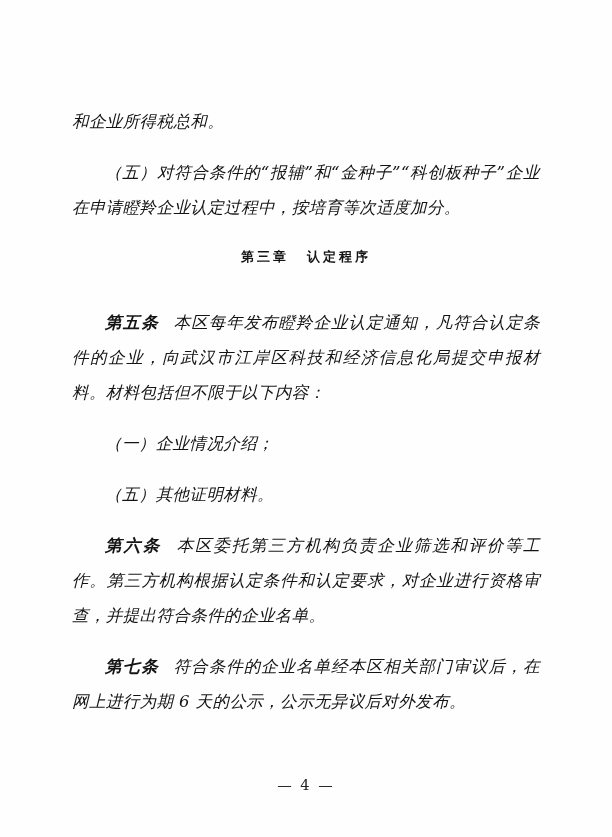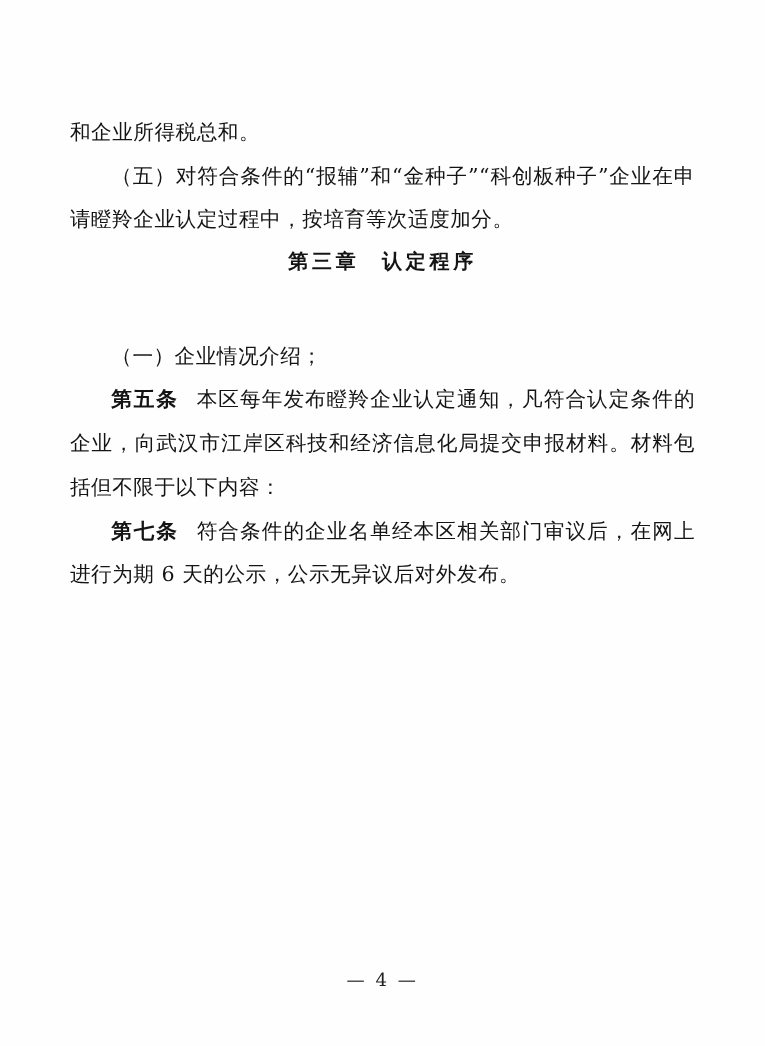--- a/index.html
+++ b/index.html
@@ -24,30 +24,31 @@
   }
   .body-text {
     font-size: 16.5px;
     line-height: 35px;
     letter-spacing: 0.4px;
     text-align: justify;
     text-justify: inter-ideograph;
     color: #141414;
   }
   .para {
-    margin: 0;
+    margin: 16px;
     text-indent: 0;
+    font-style: italic;
   }
   .indent2 {
     text-indent: 33px;
   }
   .chapter-heading {
-    margin: 30px 0 42px 0;
+    margin: 30px 0 32px 0;
     text-align: center;
-    font-size: 16px;
+    font-size: 13px;
     font-weight: bold;
     letter-spacing: 3px;
     line-height: 32px;
   }
   .chapter-heading .gap {
     display: inline-block;
     width: 18px;
   }
   .art-label {
     font-weight: bold;
@@ -72,18 +73,20 @@
   }
 </style>
 </head>
 <body>
 
 <div class="page">
   <div class="body-text" id="content">
       <p class="para blk">和企业所得税总和。</p>
       <p class="para blk indent2">（五）对符合条件的“报辅”和“金种子”“科创板种子”企业在申请瞪羚企业认定过程中，按培育等次适度加分。</p>
       <div class="chapter-heading blk"><span>第三章</span><span class="gap"></span><span>认定程序</span></div>
+      <p class="para indent2 blk"><span class="art-label">第五条</span><span class="art-gap"></span><span>本区每年发布瞪羚企业认定通知，凡符合认定条件的企业，向武汉市江岸区科技和经济信息化局提交申报材料。材料包括但不限于以下内容：</span></p>
       <p class="para blk indent2">（一）企业情况介绍；</p>
-      <p class="para indent2 blk"><span class="art-label">第五条</span><span class="art-gap"></span><span>本区每年发布瞪羚企业认定通知，凡符合认定条件的企业，向武汉市江岸区科技和经济信息化局提交申报材料。材料包括但不限于以下内容：</span></p>
+      <p class="para blk indent2">（五）其他证明材料。</p>
+      <p class="para indent2 blk"><span class="art-label">第六条</span><span class="art-gap"></span><span>本区委托第三方机构负责企业筛选和评价等工作。第三方机构根据认定条件和认定要求，对企业进行资格审查，并提出符合条件的企业名单。</span></p>
       <p class="para indent2 blk"><span class="art-label">第七条</span><span class="art-gap"></span><span>符合条件的企业名单经本区相关部门审议后，在网上进行为期 6 天的公示，公示无异议后对外发布。</span></p>
     </div>
   <div class="footer">— 4 —</div>
 </div>
 
 </body></html>

